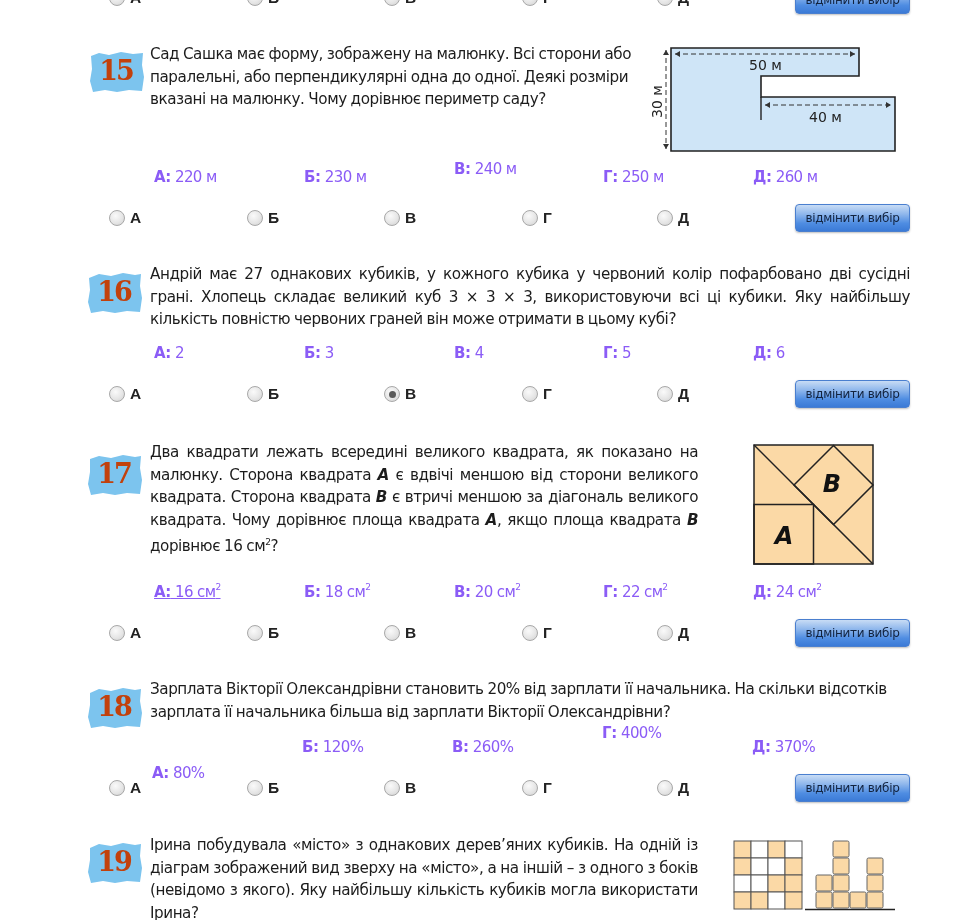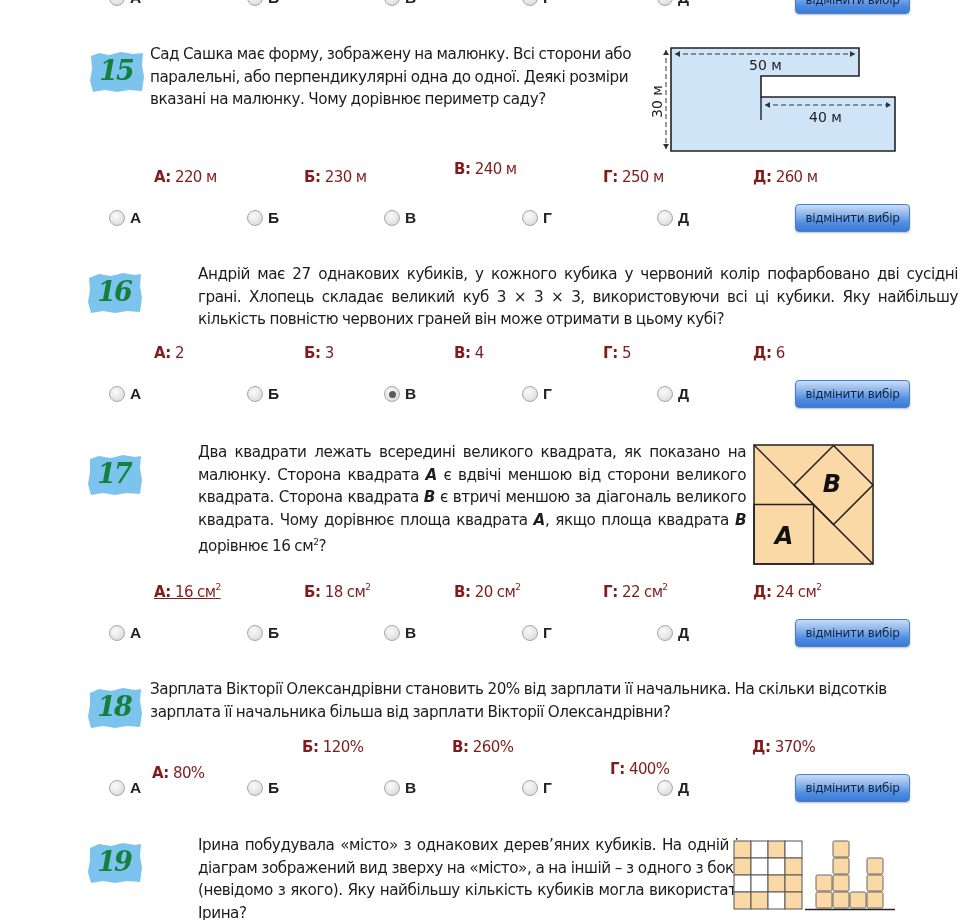--- a/index.html
+++ b/index.html
@@ -1,27 +1,27 @@
 <!DOCTYPE html>
 <html><head>
 <meta charset="utf-8">
 <style>
   html, body { margin:0; padding:0; background:#ffffff; }
   body { width:962px; height:920px; position:relative; overflow:hidden;
          font-family:"Liberation Sans", sans-serif; color:#1a1a1a; }
   .abs { position:absolute; }
   .qtext { position:absolute; left:150px; font-family:"DejaVu Sans", sans-serif; font-size:15.2px;
            line-height:22.5px; color:#1c1c1c; letter-spacing:-0.45px; word-spacing:-0.5px; }
-  .qtext.justify { text-align:justify;margin-left:48px; }
+  .qtext.justify { text-align:justify; }
   .badge { position:absolute; width:58px; height:48px; }
   .badge svg { position:absolute; left:0; top:0; }
   .badge .num { position:absolute; left:0; top:0; width:58px; height:48px; line-height:48px; text-align:center;
-                font-family:"DejaVu Serif", serif; font-style:italic; font-weight:bold; font-size:27px; color:#15803d;
+                font-family:"DejaVu Serif", serif; font-weight:bold; font-size:27px; color:#c2410c;
                 letter-spacing:-2px; }
-  .ans { position:absolute; font-family:"DejaVu Sans", sans-serif; font-size:15px; color:#7f1d1d; letter-spacing:-0.6px; white-space:nowrap; }
+  .ans { position:absolute; font-family:"DejaVu Sans", sans-serif; font-size:15px; color:#8b5cf6; letter-spacing:-0.6px; white-space:nowrap; }
   .ans b { font-weight:bold; letter-spacing:-0.4px; }
   .ans sup { font-size:9px; vertical-align:7px; line-height:0; }
   .radio-opt { position:absolute; display:flex; align-items:center; cursor:pointer; height:20px; }
   .radio-circle { width:16px; height:16px; border-radius:50%; border:1px solid #a8a8a8;
                   background:radial-gradient(circle at 40% 35%, #fafafa 0%, #e6e6e6 55%, #cfcfcf 100%);
                   box-sizing:border-box; position:relative; }
   .radio-circle.checked::after { content:""; position:absolute; left:3.5px; top:3.5px; width:7px; height:7px;
                   border-radius:50%; background:#5a5a5a; }
   .radio-label { margin-left:5px; font-family:"Liberation Sans", sans-serif; font-weight:bold; font-size:15.5px; color:#222; }
   .clear-btn { position:absolute; left:795px; width:115px; height:28px; border-radius:4px;
@@ -202,21 +202,21 @@
     <svg width="58" height="48">
       <path d="M5,10 L14,6 L26,8 L38,5 L50,7 L56,6 L55,18 L57,30 L55,44 L42,43 L30,45 L18,43 L6,45 L3,34 L5,22 Z" fill="#7cc4ee"></path>
     </svg>
     <div class="num">18</div>
   </div>
   <div class="qtext" style="top:678px;width:770px;">Зарплата Вікторії Олександрівни становить 20% від зарплати її начальника. На скільки відсотків зарплата її начальника більша від зарплати Вікторії Олександрівни?</div>
 
   <div class="ans" style="left:152px;top:764px;"><b>А:</b> <span>80%</span></div>
   <div class="ans" style="left:302px;top:738px;"><b>Б:</b> <span>120%</span></div>
   <div class="ans" style="left:452px;top:738px;"><b>В:</b> <span>260%</span></div>
-  <div class="ans" style="left:602px;top:760px;margin-left:8px;"><b>Г:</b> <span>400%</span></div>
+  <div class="ans" style="left:602px;top:724px;"><b>Г:</b> <span>400%</span></div>
   <div class="ans" style="left:752px;top:738px;"><b>Д:</b> <span>370%</span></div>
 
   <div class="radio-opt" style="left:109px;top:778px;">
       <div class="radio-circle"></div>
       <span class="radio-label">А</span>
     </div>
   <div class="radio-opt" style="left:247px;top:778px;">
       <div class="radio-circle"></div>
       <span class="radio-label">Б</span>
     </div>

